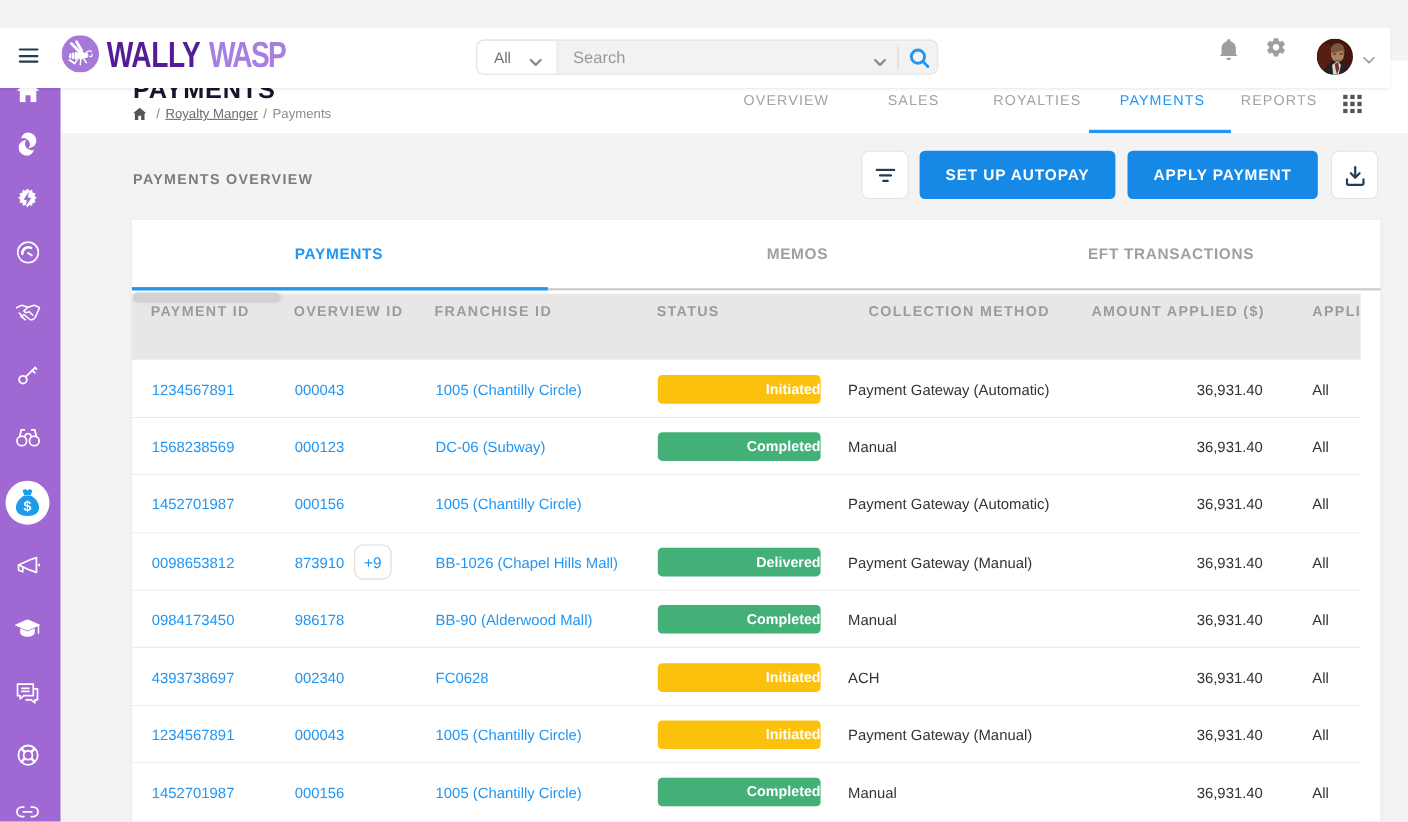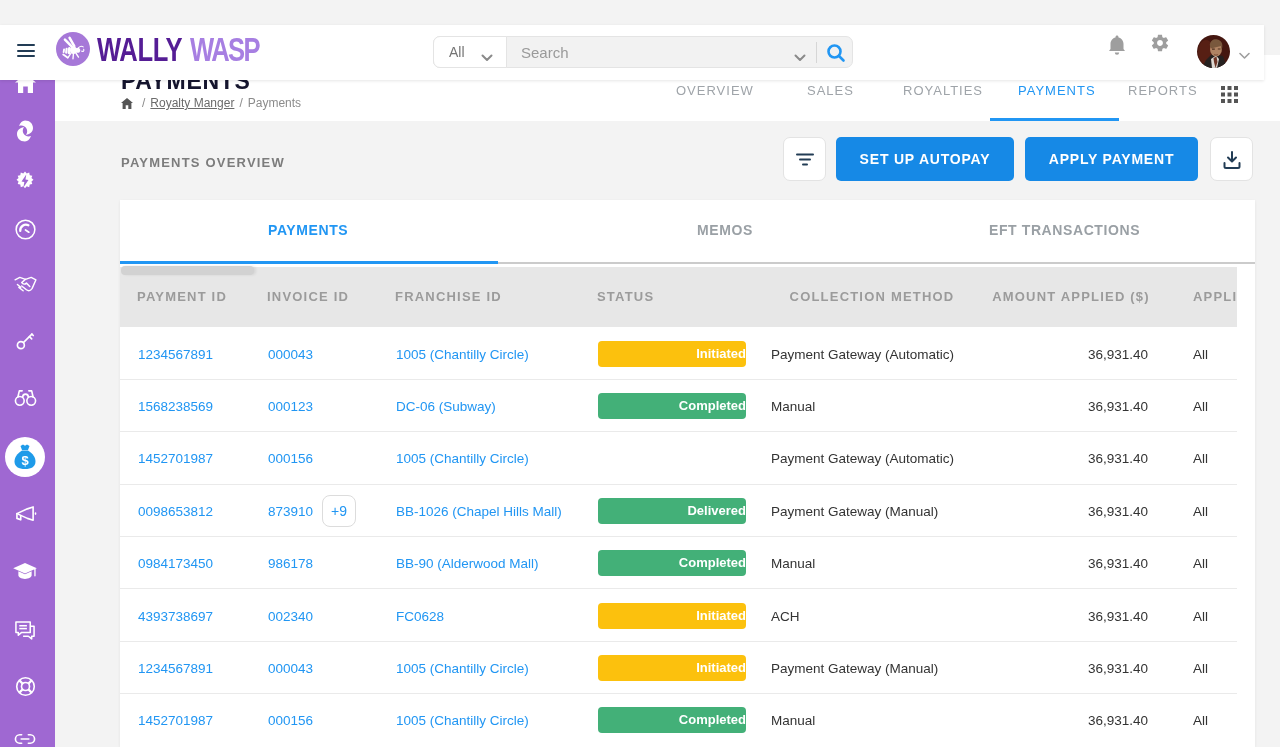--- a/index.html
+++ b/index.html
@@ -63,21 +63,21 @@
 .ctab { position:absolute; top:22px; font-size:14px; font-weight:bold; letter-spacing:0.6px; color:#9aa0a5; }
 .ctab.t1 { left:148px; color:#2196f3; }
 .ctab.t2 { left:577px; }
 .ctab.t3 { left:869px; }
 .tab-border { position:absolute; top:62px; left:0; width:1135px; height:2px; background:#cbcbcb; }
 .tab-active { position:absolute; top:61px; left:0; width:378px; height:3px; background:#2196f3; }
 .scroll-thumb { position:absolute; top:66px; left:1px; width:133px; height:9px; background:#d2d2d2; border-radius:4px; box-shadow:2px 0 3px rgba(0,0,0,0.08); }
 
 .tablewrap { position:absolute; top:64px; left:0; width:1117px; height:483px; overflow:hidden; }
 .thead { position:absolute; top:3px; left:0; width:1200px; height:60px; background:#e7e7e7; }
-.th { position:absolute; top:22px; font-size:13px; font-weight:bold; letter-spacing:1.2px; color:#9b9b9b; white-space:nowrap; }
+.th { position:absolute; top:8px; font-size:13px; font-weight:bold; letter-spacing:1.2px; color:#9b9b9b; white-space:nowrap; }
 .row { position:absolute; left:0; width:1200px; height:53px; border-bottom:1px solid #eaeaea; background:#fff; }
 .cell { position:absolute; top:19px; font-size:13.5px; color:#333; white-space:nowrap; }
 .cell.link { color:#2196f3; }
 .c1 { left:18px; } .c2 { left:148px; } .c3 { left:276px; }
 .c5 { left:651px; } .c6 { left:888px; width:140px; text-align:right; } .c7 { left:1073px; }
 .badge { position:absolute; left:478px; top:13px; width:148px; height:26px; border-radius:4px; color:#fff; font-size:13px; font-weight:bold; text-align:right; line-height:26px; }
 .badge.yellow { background:#fcc10d; }
 .badge.green { background:#43b078; }
 .badge.orange { background:#f08542; }
 .chip { position:absolute; left:202px; top:10px; width:34px; height:32px; background:#fff; border:1px solid #dcdcdc; border-radius:8px; font-size:14px; color:#2196f3; text-align:center; line-height:30px; }
@@ -135,21 +135,21 @@
   <div class="tabrow">
     <div class="ctab t1">PAYMENTS</div>
     <div class="ctab t2">MEMOS</div>
     <div class="ctab t3">EFT TRANSACTIONS</div>
   </div>
   <div class="tab-border"></div>
   <div class="tab-active"></div>
   <div class="tablewrap">
     <div class="thead">
       <div class="th" style="left:17px">PAYMENT ID</div>
-      <div class="th" style="left:147px">INVOICE ID</div>
+      <div class="th" style="left:147px">OVERVIEW ID</div>
       <div class="th" style="left:275px">FRANCHISE ID</div>
       <div class="th" style="left:477px">STATUS</div>
       <div class="th" style="left:652px;width:200px;text-align:center">COLLECTION METHOD</div>
       <div class="th" style="left:871px;width:160px;text-align:center">AMOUNT APPLIED ($)</div>
       <div class="th" style="left:1073px">APPLIED BY</div>
     </div>
     <div class="row" style="top:63.5px;height:52.4px">
     <div class="cell link c1">1234567891</div>
     <div class="cell link c2">000043</div>
 

